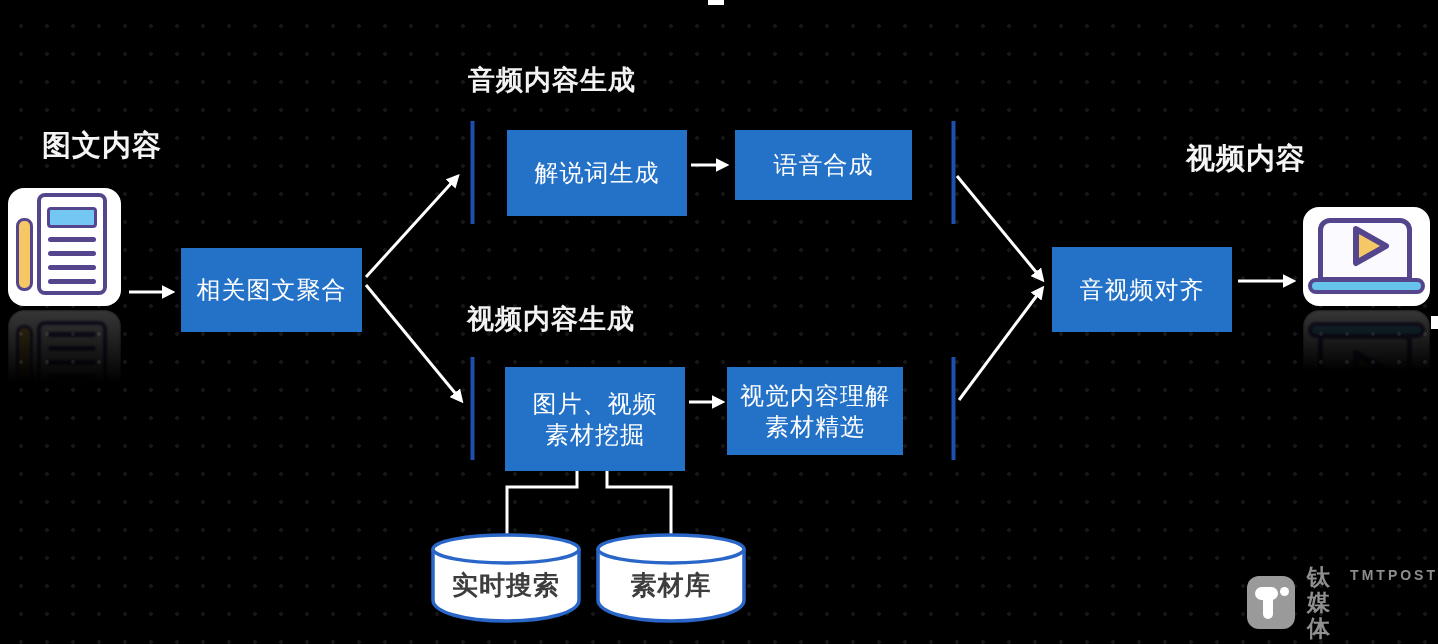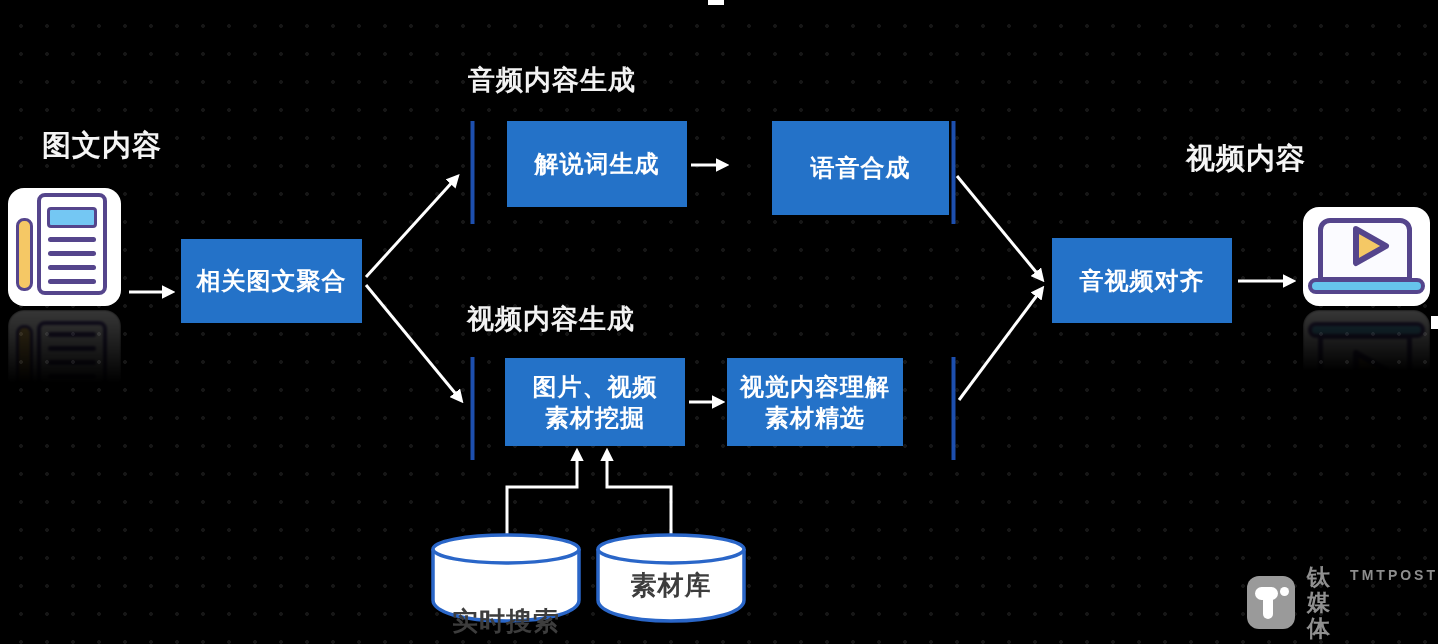--- a/index.html
+++ b/index.html
@@ -10,21 +10,21 @@
     background-image:radial-gradient(circle,#161616 1.6px,transparent 2.2px);
     background-size:26px 28px;background-position:8px 12px;
     font-family:"Liberation Sans","DejaVu Sans",sans-serif;
   }
   svg.lines{position:absolute;left:0;top:0;}
   .big-label{position:absolute;color:#f5f5f5;font-size:29px;font-weight:700;letter-spacing:1px;white-space:nowrap;}
   .section-title{position:absolute;color:#f2f2f2;font-size:27px;font-weight:700;letter-spacing:1px;white-space:nowrap;}
   .node{
     position:absolute;background:#2472c8;color:#fff;
     display:flex;align-items:center;justify-content:center;text-align:center;
-    font-size:24px;font-weight:700;line-height:1.3;white-space:pre-line;letter-spacing:1px;
+    font-size:24px;font-weight:400;line-height:1.3;white-space:pre-line;letter-spacing:1px;margin-top:9px;
   }
   .cyl-label{position:absolute;width:148px;text-align:center;font-size:26px;font-weight:700;color:#3d3d3d;letter-spacing:1px;}
   
   .icon-card{position:absolute;background:#fff;border-radius:16px;}
   .newspaper{width:113px;height:118px;}
   .np-page{position:absolute;left:29px;top:5px;width:70px;height:102px;border:4px solid #55458c;border-radius:8px;background:#fff;box-sizing:border-box;}
   .np-head{position:absolute;left:6px;top:10px;width:50px;height:21px;background:#74c7f3;border:3px solid #55458c;border-radius:4px;box-sizing:border-box;}
   .np-line{position:absolute;left:7px;width:48px;height:5px;background:#55458c;border-radius:3px;}
   .np-side{position:absolute;left:8px;top:30px;width:17px;height:73px;background:#f5c865;border:3px solid #55458c;border-radius:8px;box-sizing:border-box;}
   
@@ -111,24 +111,24 @@
       <div class="np-line" style="top:68px;"></div>
       <div class="np-line" style="top:82px;"></div>
     </div>
     <div class="np-side"></div>
   </div>
 
   <div class="node" style="left:181px;top:239px;width:181px;height:84px;">相关图文聚合</div>
 
   <div class="section-title" style="left:468px;top:62px;font-family:Liberation Serif, serif;">音频内容生成</div>
   <div class="node" style="left:507px;top:121px;width:180px;height:86px;">解说词生成</div>
-  <div class="node" style="left:772px;top:121px;width:177px;height:94px;">语音合成</div>
+  <div class="node" style="left:735px;top:121px;width:177px;height:70px;">语音合成</div>
 
   <div class="section-title" style="left:467px;top:301px;">视频内容生成</div>
-  <div class="node" style="left:505px;top:358px;width:180px;height:88px;">图片、视频
+  <div class="node" style="left:505px;top:358px;width:180px;height:104px;">图片、视频
 素材挖掘</div>
   <div class="node" style="left:1052px;top:238px;width:180px;height:85px;">音视频对齐</div>
 
   <div class="node" style="left:727px;top:358px;width:176px;height:88px;">视觉内容理解
 素材精选</div>
 
   <div class="big-label" style="left:1186px;top:139px;">视频内容</div>
 
   <div class="icon-card laptop" style="left:1303px;top:207px;">
     <div class="lp-screen"></div>
@@ -138,21 +138,21 @@
     <div class="lp-base"></div>
   </div>
   <div class="icon-card laptop reflect" style="left:1303px;top:310px;">
     <div class="lp-screen"></div>
     <svg class="lp-play" width="44" height="46" viewBox="0 0 44 46">
       <polygon points="8,6 38,23 8,40" fill="#f5c865" stroke="#55458c" stroke-width="6" stroke-linejoin="round"></polygon>
     </svg>
     <div class="lp-base"></div>
   </div>
 
-  <div class="cyl-label" style="left:432px;top:568px;margin-top:36px;">实时搜索</div>
+  <div class="cyl-label" style="left:432px;top:568px;">实时搜索</div>
   <div class="cyl-label" style="left:597px;top:568px;">素材库</div>
 
   <div class="wm">
     <div class="wm-logo">
       <div class="wm-bar"></div>
       <div class="wm-dot"></div>
       <div class="wm-stem"></div>
     </div>
     <div class="wm-text">
       <span class="wm-cn">钛媒体</span>

